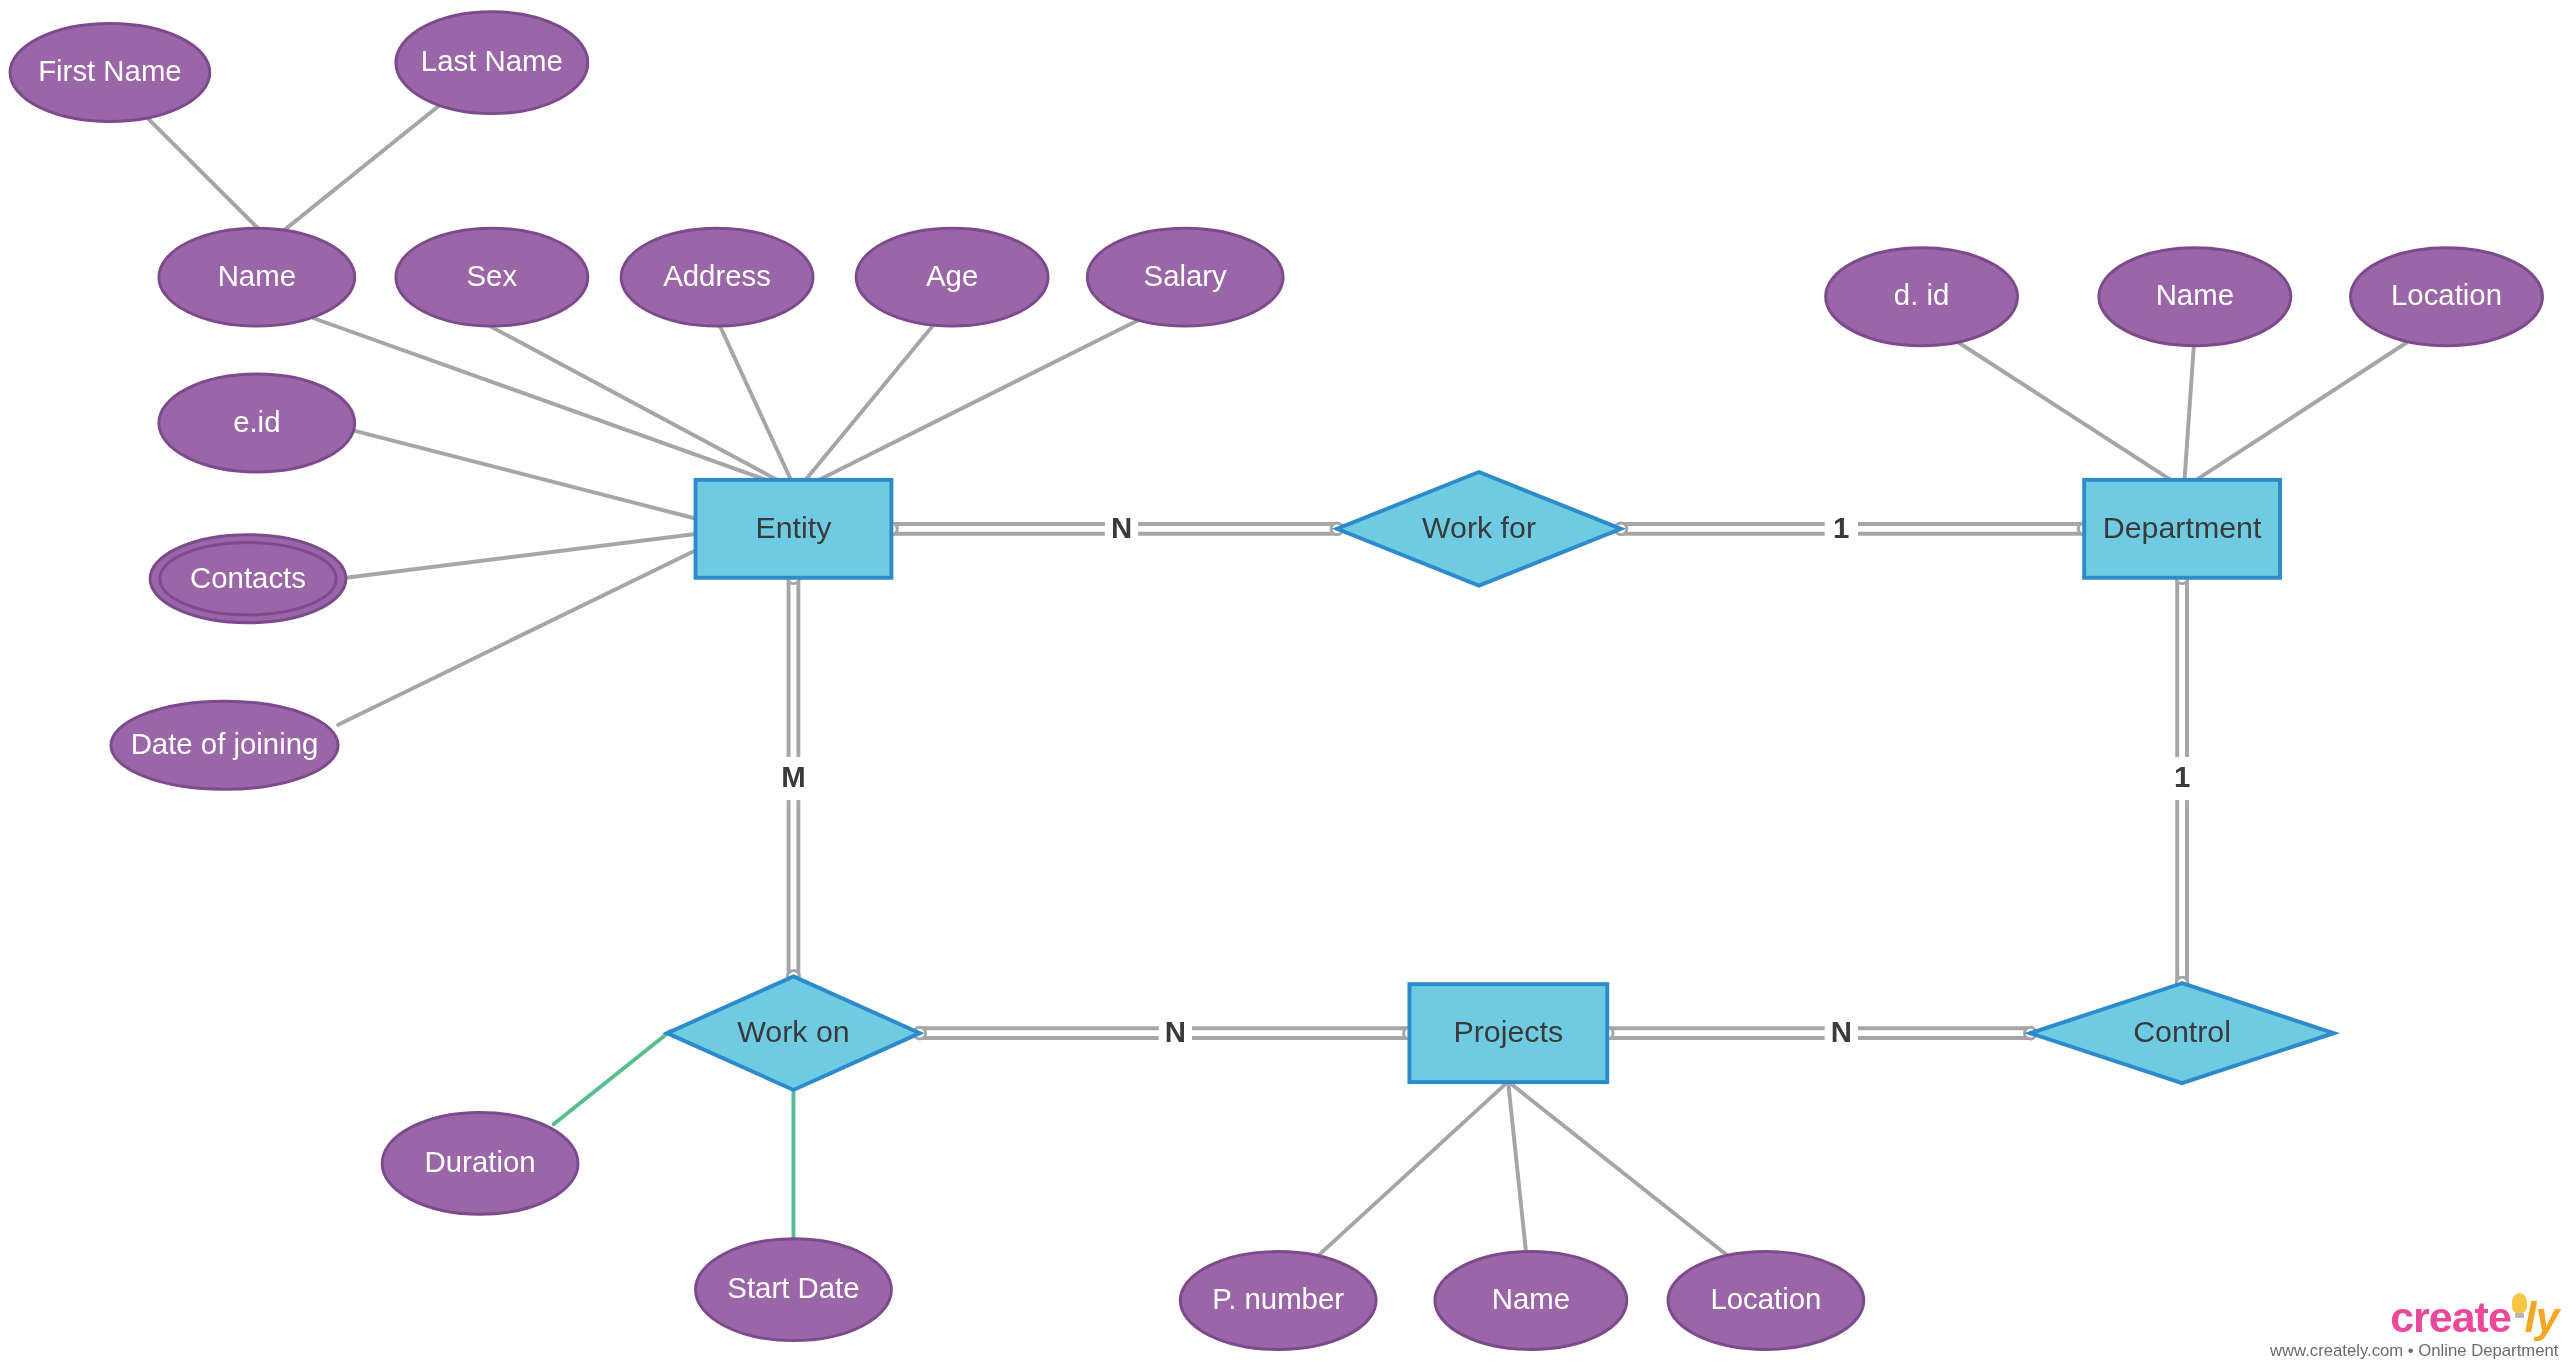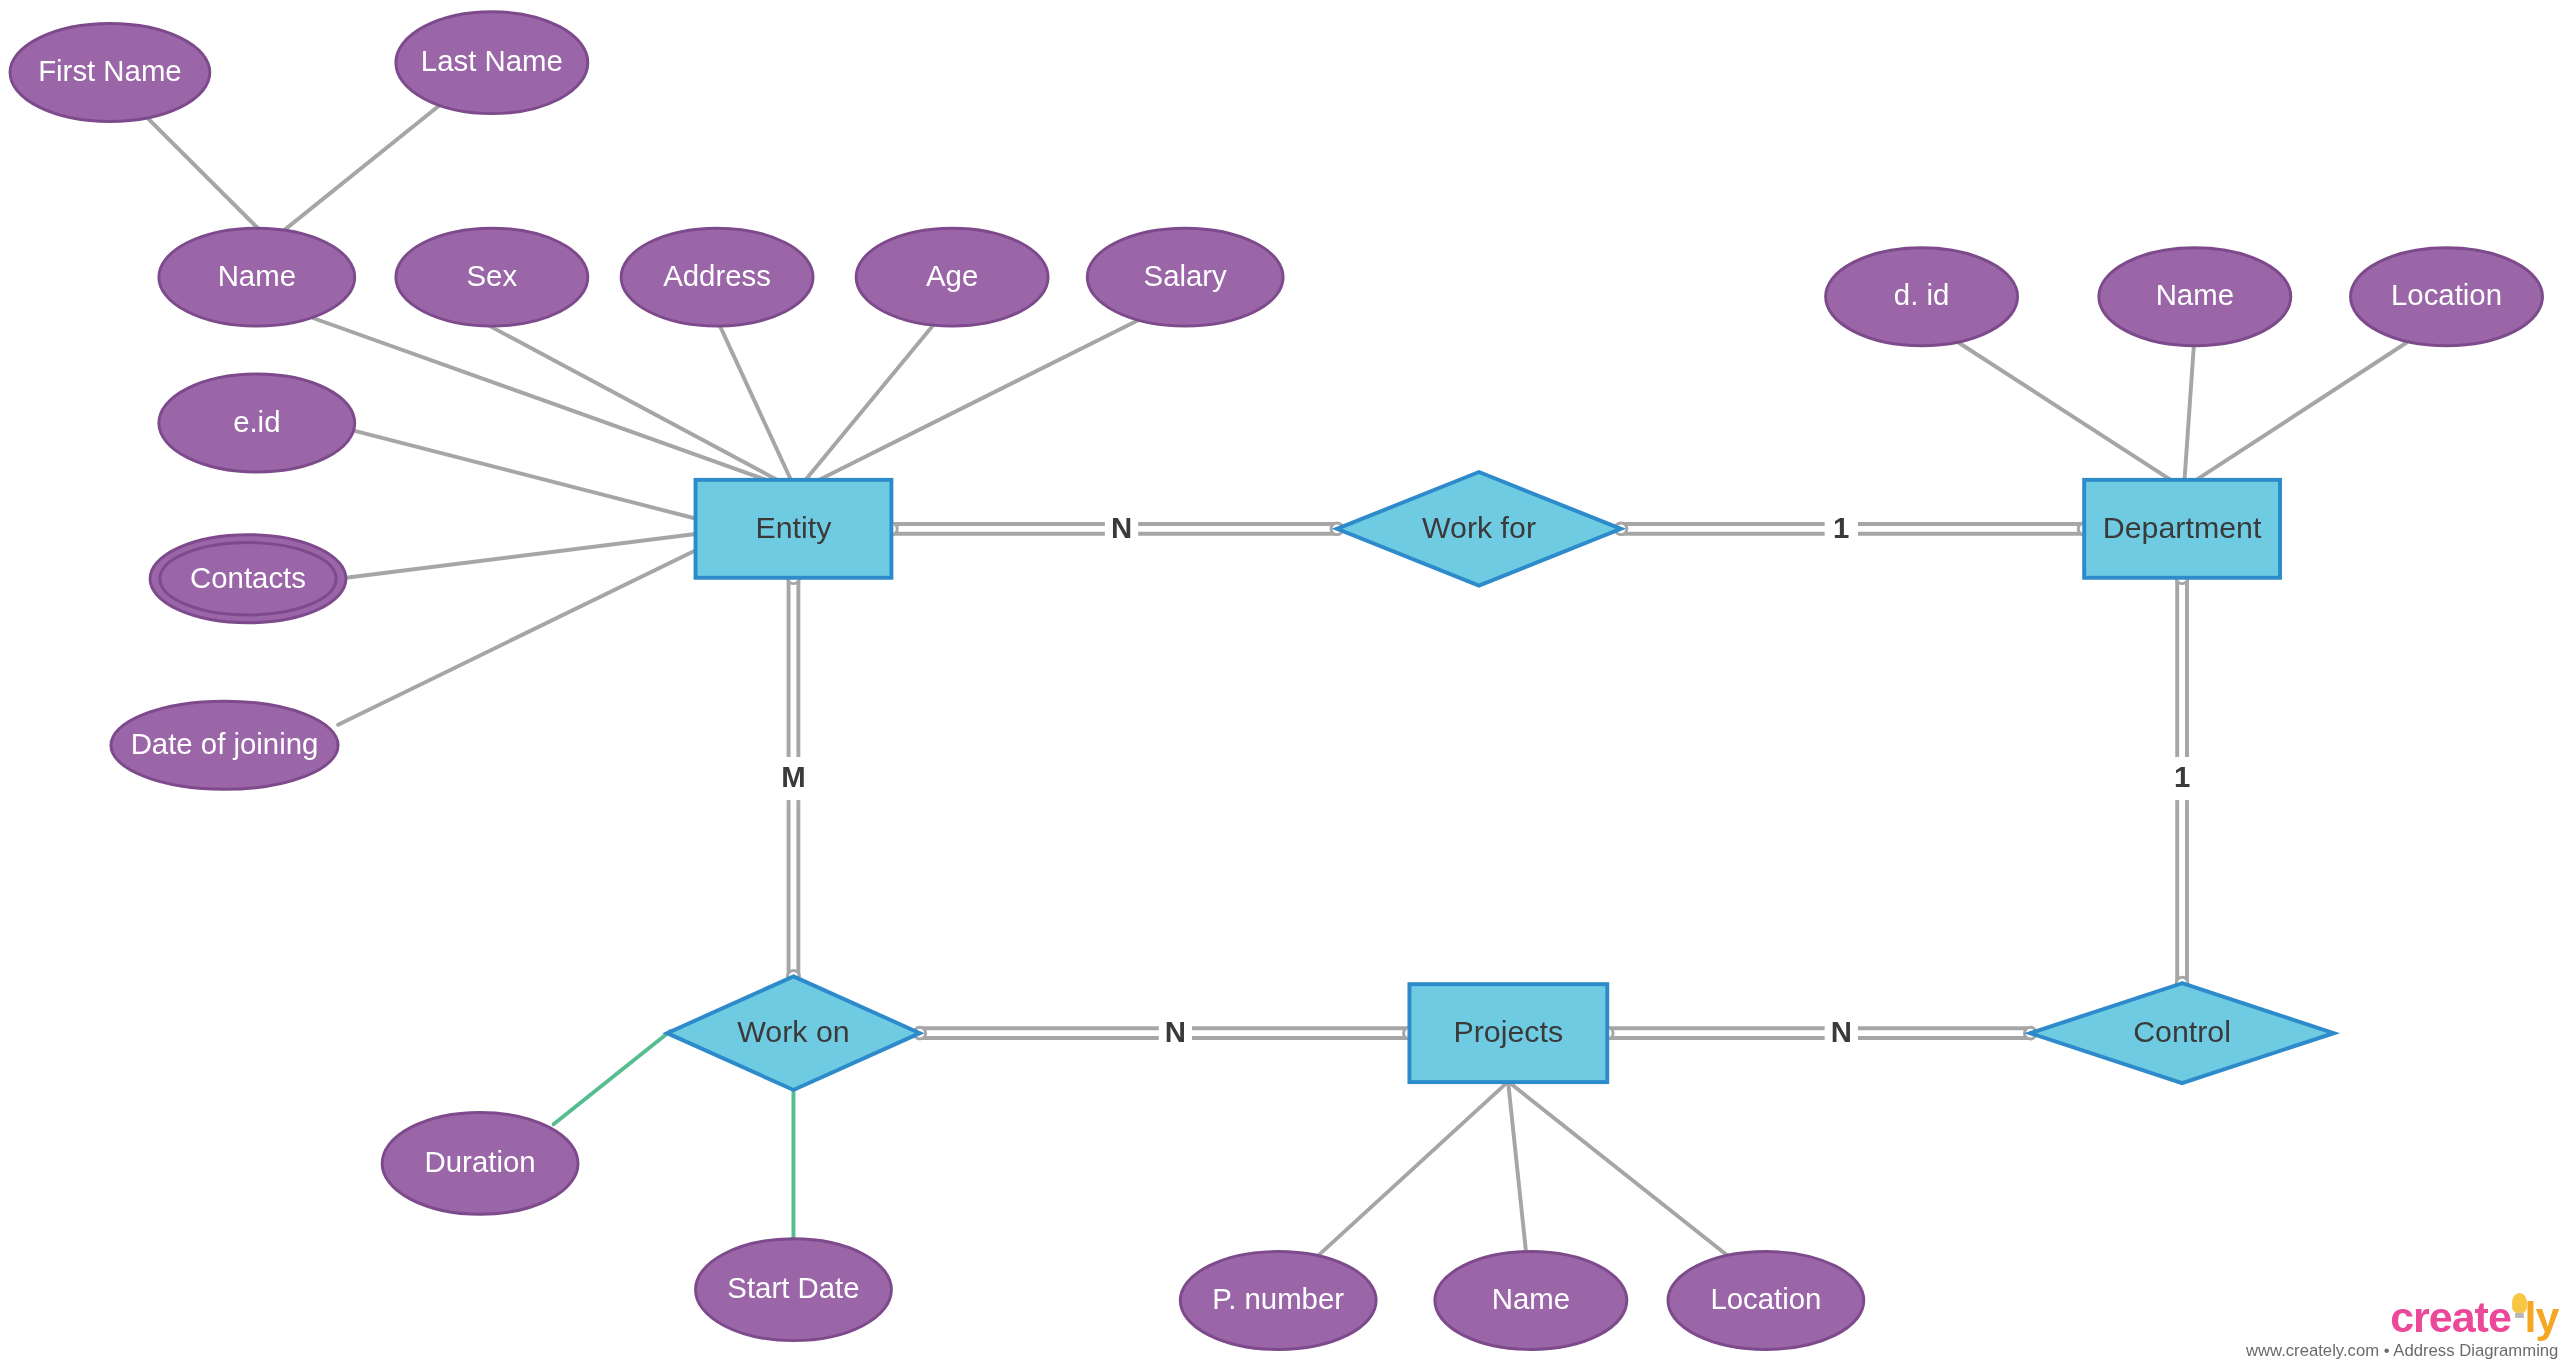--- a/index.html
+++ b/index.html
@@ -46,21 +46,21 @@
   }
   .wm-word {
     font-family: "Liberation Sans", sans-serif;
     font-size: 43px;
     font-weight: bold;
     letter-spacing: -1px;
     line-height: 1;
     display: inline-block;
   }
   .wm-blue { color: #ec4899; }
-  .wm-orange { color: #f5a623; }
+  .wm-orange { color: #f5a623; font-style: italic; }
   .wm-bulb {
     display: inline-block;
     width: 14.7px;
     height: 19.6px;
     background: #f7c642;
     border-radius: 50% 50% 35% 35%;
     position: relative;
     top: -19.6px;
     margin: 0 -2px 0 1px;
   }
@@ -273,17 +273,17 @@
           <rect x="1863" y="1033" width="34" height="44" fill="#ffffff"></rect>
           <text x="1880" y="1056" class="node-label card-label">N</text>
         </g>
       </g>
   </svg>
 
   <div class="wm">
     <div>
       <span class="wm-word wm-blue">create</span><span class="wm-bulb"></span><span class="wm-word wm-orange">ly</span>
     </div>
-    <div class="wm-sub">www.creately.com • Address Diagramming</div>
+    <div class="wm-sub">www.creately.com • Online Department</div>
   </div>
 
 </div>
 
 
 </body></html>

